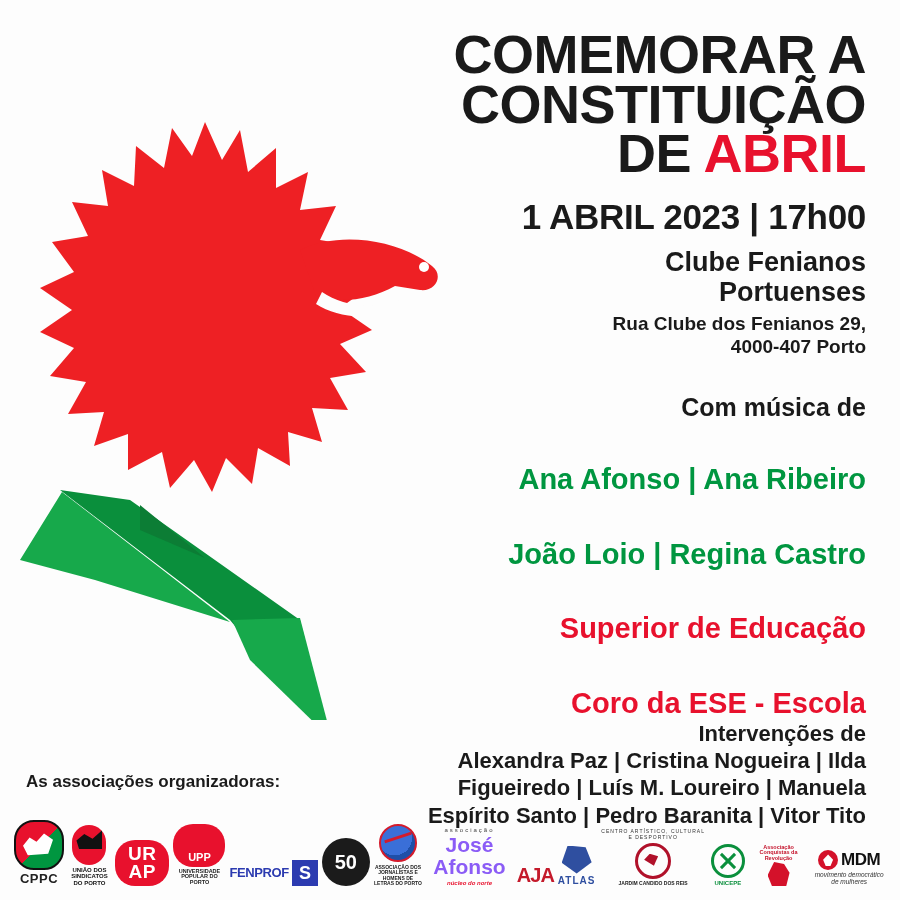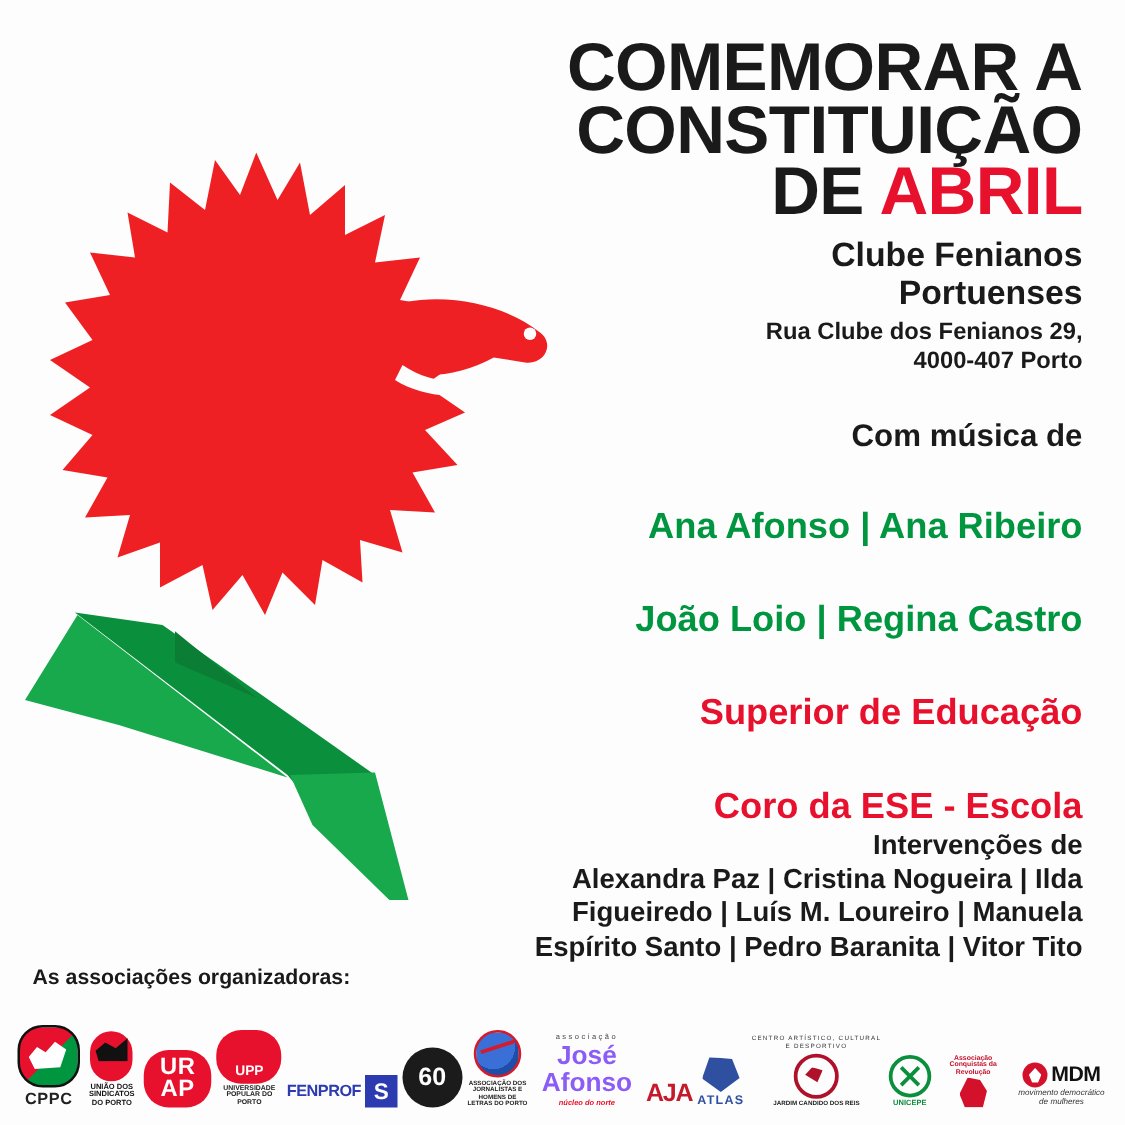--- a/index.html
+++ b/index.html
@@ -315,20 +315,21 @@
   </div>
 
   <div class="content">
 
     <div class="headline">
       <span class="l1">COMEMORAR A</span>
       <span class="l2">CONSTITUIÇÃO</span>
       <span class="l3"><span>DE </span><span class="red">ABRIL</span></span>
     </div>
 
+    <div class="datetime">1 ABRIL 2023 | 17h00</div>
 
     <div class="venue">
       <div>Clube Fenianos</div>
       <div>Portuenses</div>
     </div>
 
     <div class="address">
       <div>Rua Clube dos Fenianos 29,</div>
       <div>4000-407 Porto</div>
     </div>
@@ -373,21 +374,21 @@
     </div>
 
     <div class="logo l-fenprof">
       <div class="mark">
         <span>FENPROF</span>
         <span class="sq">S</span>
       </div>
     </div>
 
     <div class="logo l-l50">
-      <div class="mark">60</div>
+      <div class="mark">50</div>
     </div>
 
     <div class="logo l-ajd">
       <div class="mark">
           <span class="globe"></span>
         </div>
       <div class="cap">ASSOCIAÇÃO DOS JORNALISTAS E HOMENS DE LETRAS DO PORTO</div>
     </div>
 
     <div class="logo l-aja">

